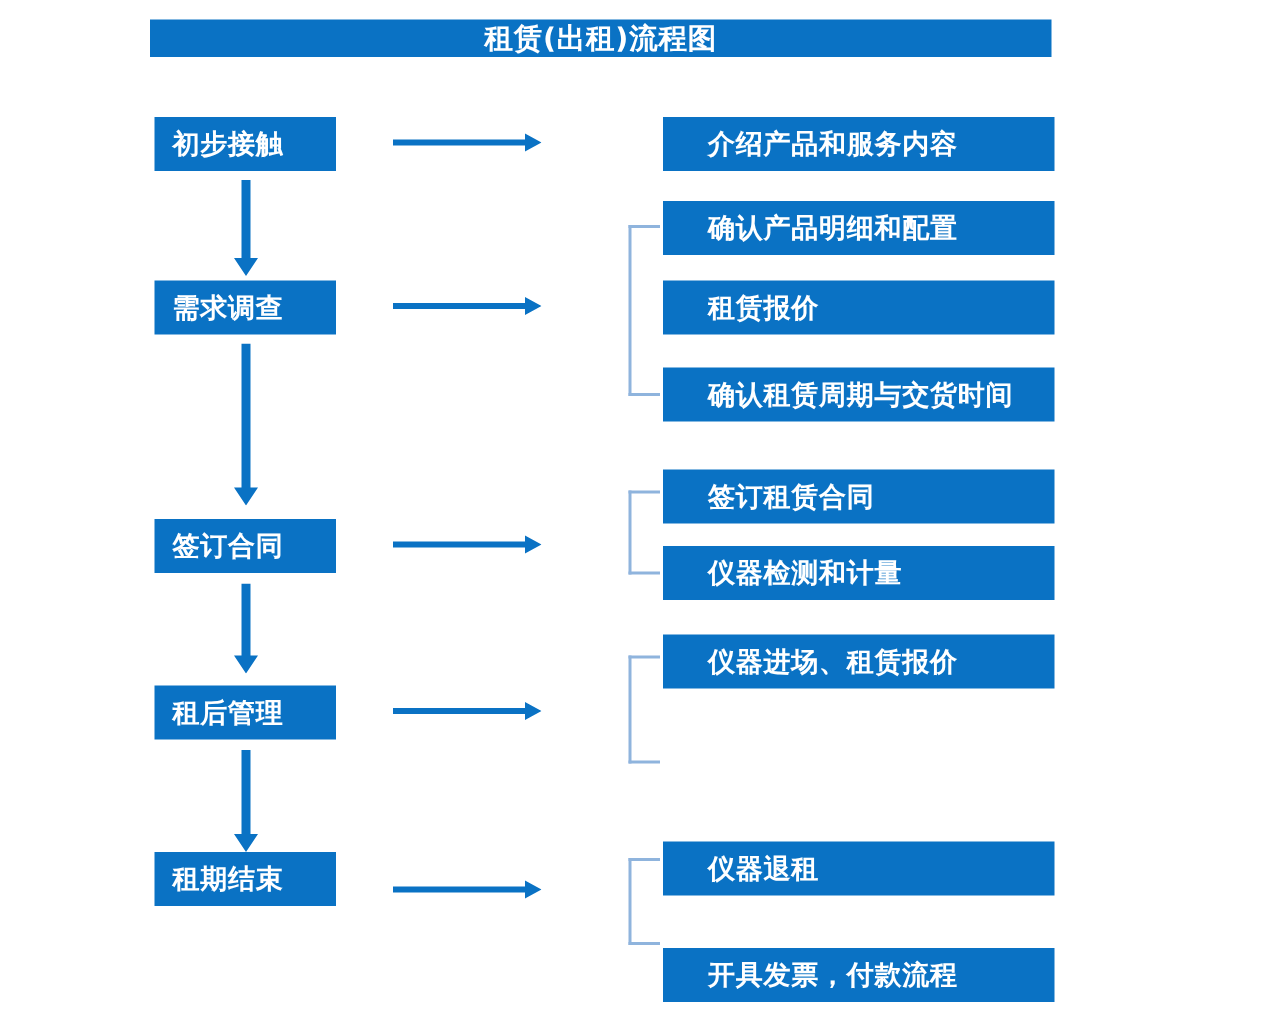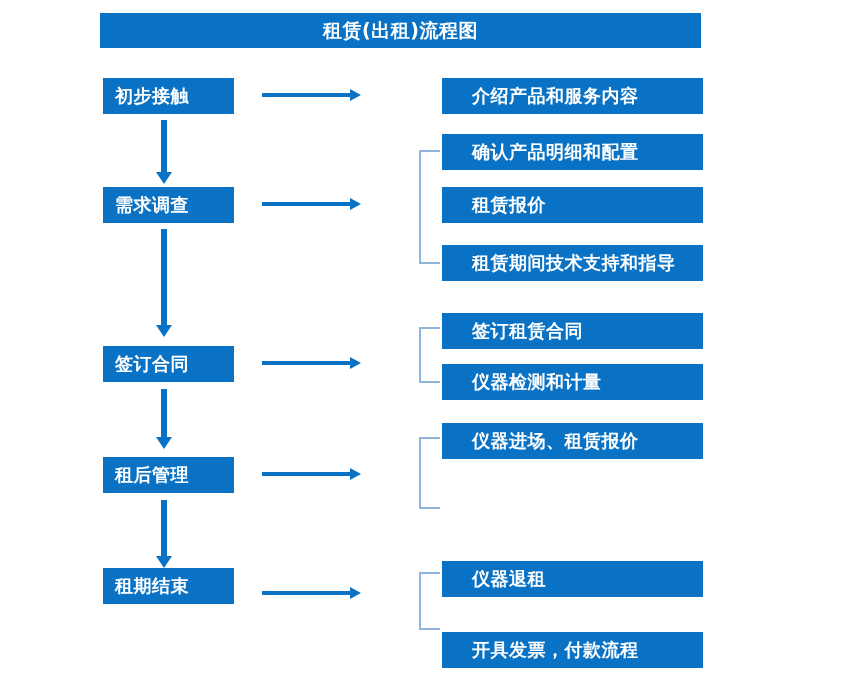--- a/index.html
+++ b/index.html
@@ -28,26 +28,26 @@
     display: flex;
     align-items: center;
     box-sizing: border-box;
     letter-spacing: 0.5px;
     white-space: nowrap;
   }
   .title-bar {
     left: 100px;
     top: 13px;
     width: 601px;
-    height: 35px;
+    height: 25px;
     justify-content: center;
     font-size: 19px;
   }
   .stage-box {
-    width: 131px;
+    width: 121px;
     height: 36px;
     left: 103px;
     padding-left: 12px;
     font-size: 18px;
   }
   .detail-box {
     left: 442px;
     width: 261px;
     height: 36px;
     padding-left: 30px;
@@ -91,21 +91,21 @@
     <path d="M5 0 H11 V52 H16 L8 64 L0 52 H5 Z" fill="#0a72c4"></path>
   </svg>
 
   <div class="box stage-box" style="top:187px">需求调查</div>
   <svg class="arrow-right" style="top:197px" viewBox="0 0 99 14">
     <path d="M0 5 H88 V1 L99 7 L88 13 V9 H0 Z" fill="#0a72c4"></path>
   </svg>
   <div class="bracket" style="top:150px;height:114px"></div>
   <div class="box detail-box" style="top:134px">确认产品明细和配置</div>
   <div class="box detail-box" style="top:187px">租赁报价</div>
-  <div class="box detail-box" style="top:245px">租赁期间技术支持和指导</div>
+  <div class="box detail-box" style="top:245px">确认租赁周期与交货时间</div>
 
   <svg class="arrow-down" style="top:229px;height:108px" viewBox="0 0 16 108" preserveAspectRatio="none">
     <path d="M5 0 H11 V96 H16 L8 108 L0 96 H5 Z" fill="#0a72c4"></path>
   </svg>
 
   <div class="box stage-box" style="top:346px">签订合同</div>
   <svg class="arrow-right" style="top:356px" viewBox="0 0 99 14">
     <path d="M0 5 H88 V1 L99 7 L88 13 V9 H0 Z" fill="#0a72c4"></path>
   </svg>
   <div class="bracket" style="top:327px;height:56px"></div>

